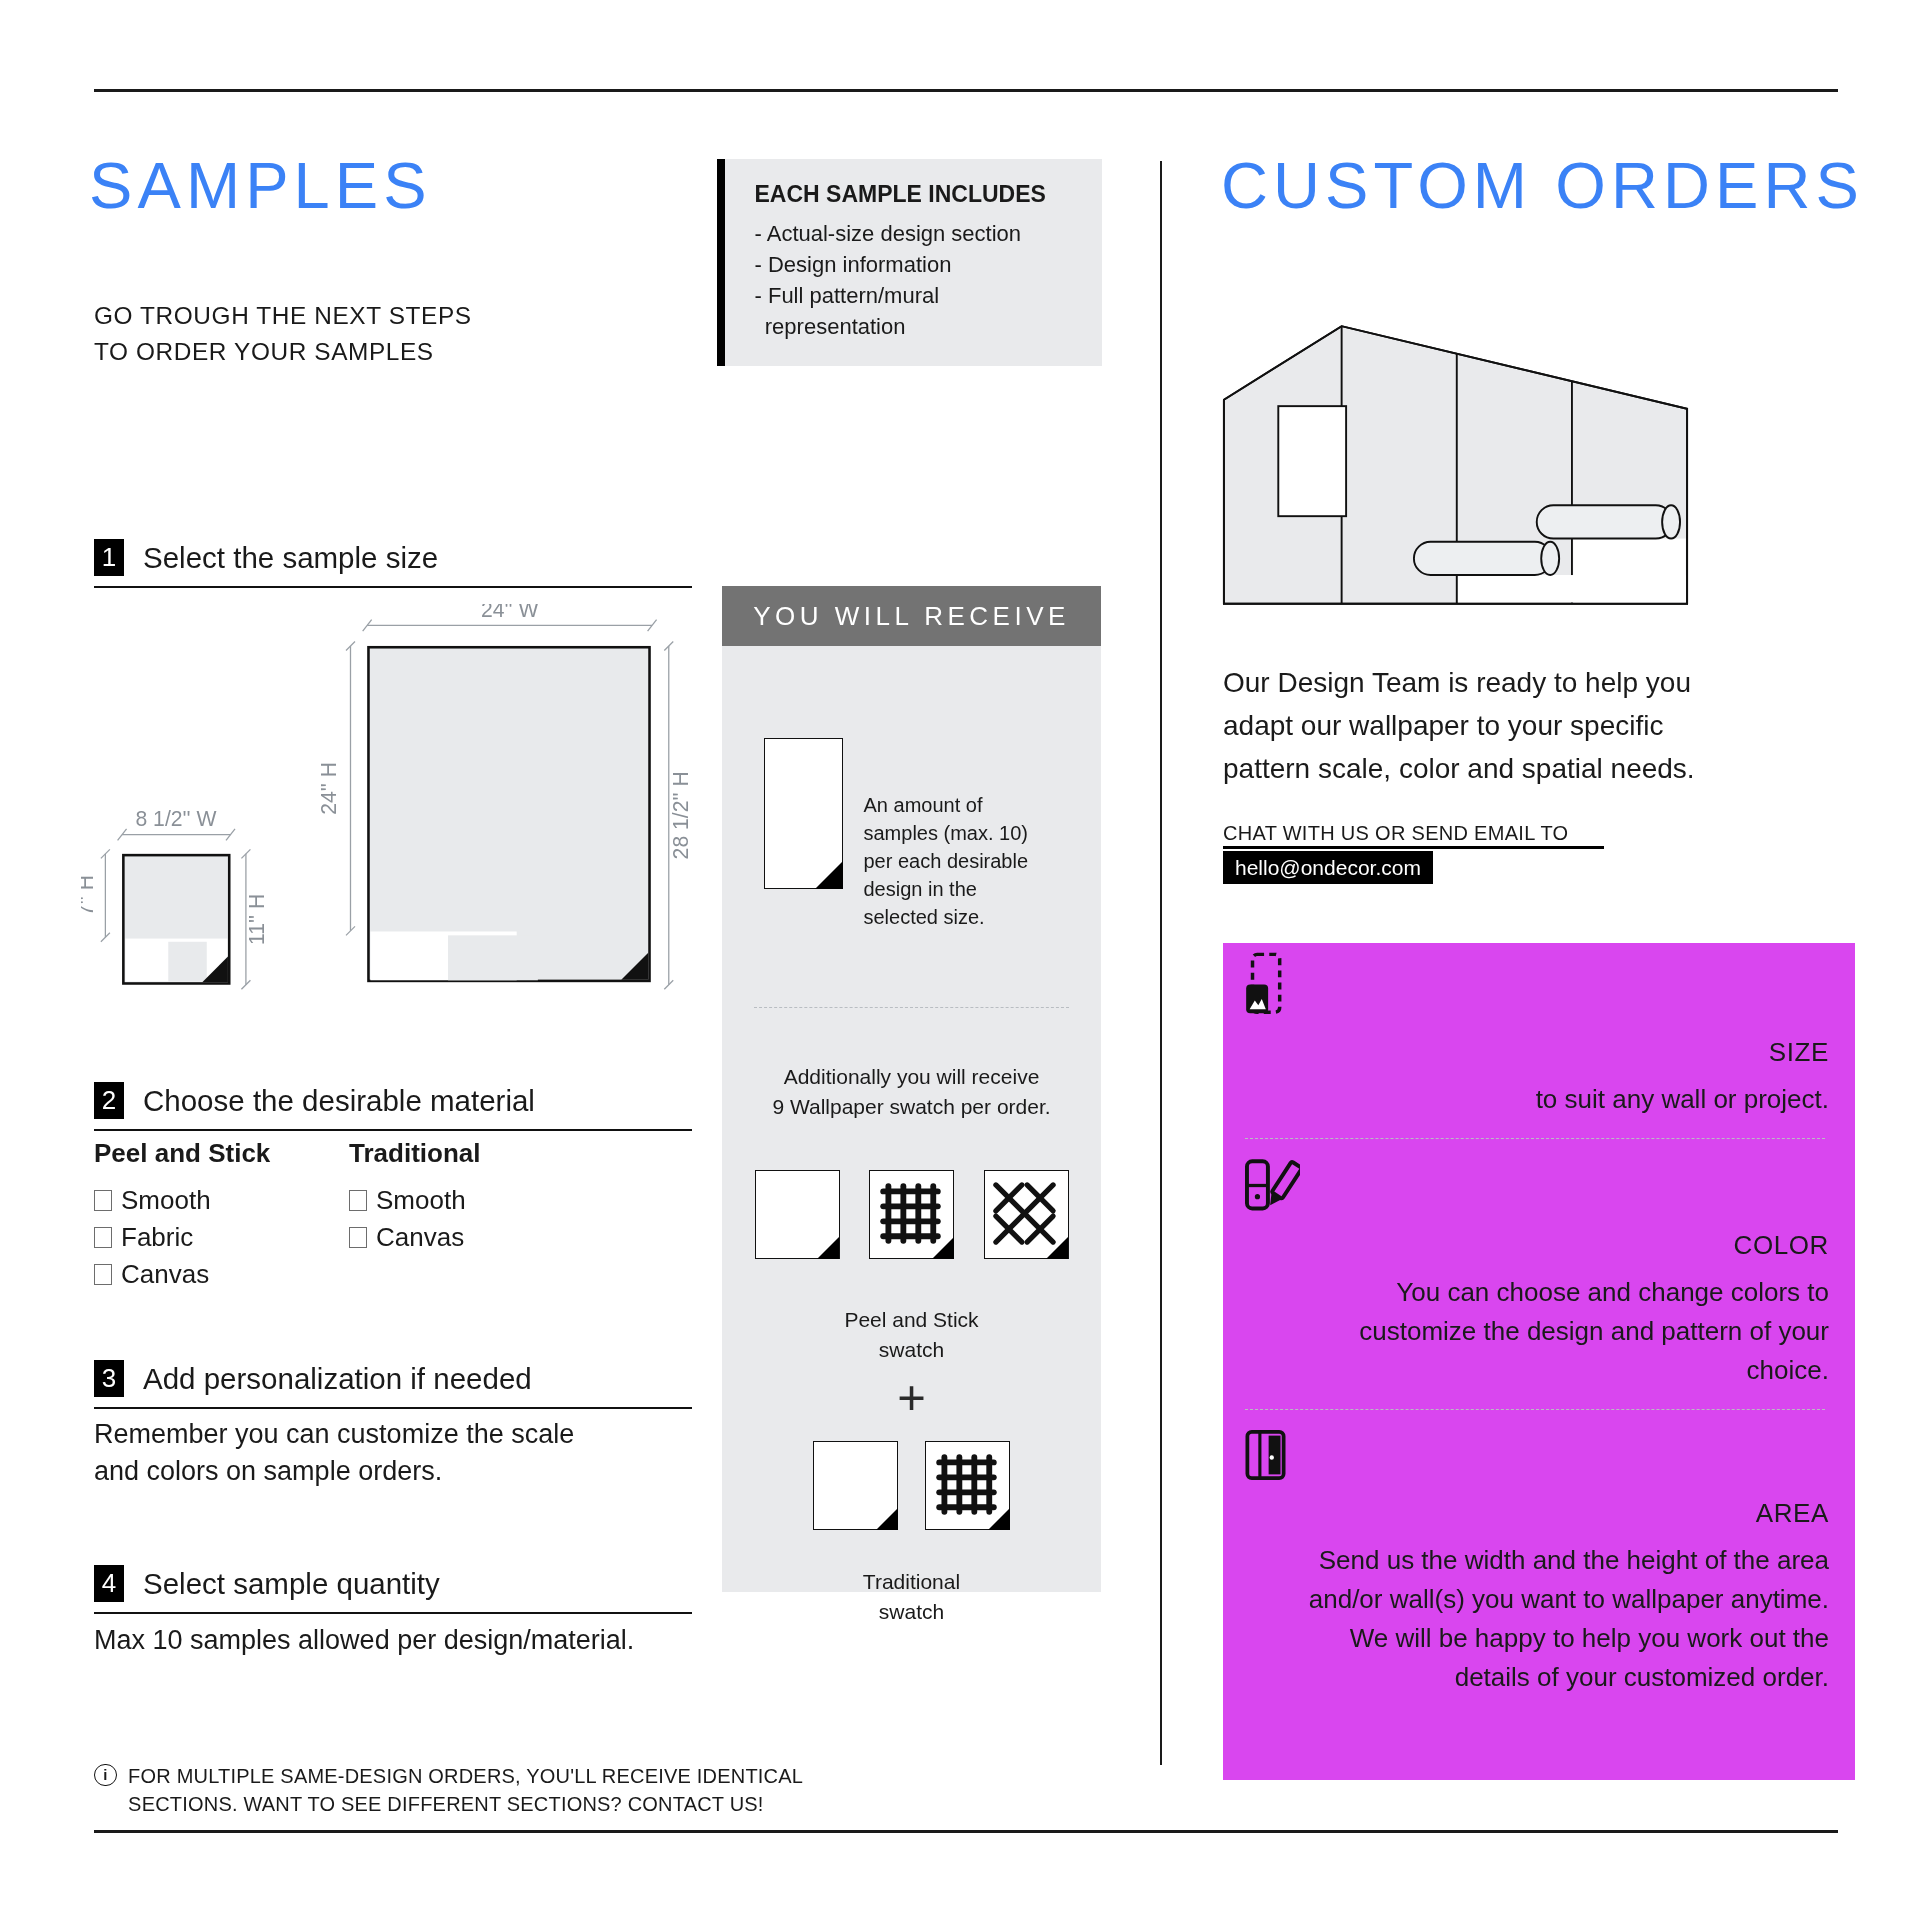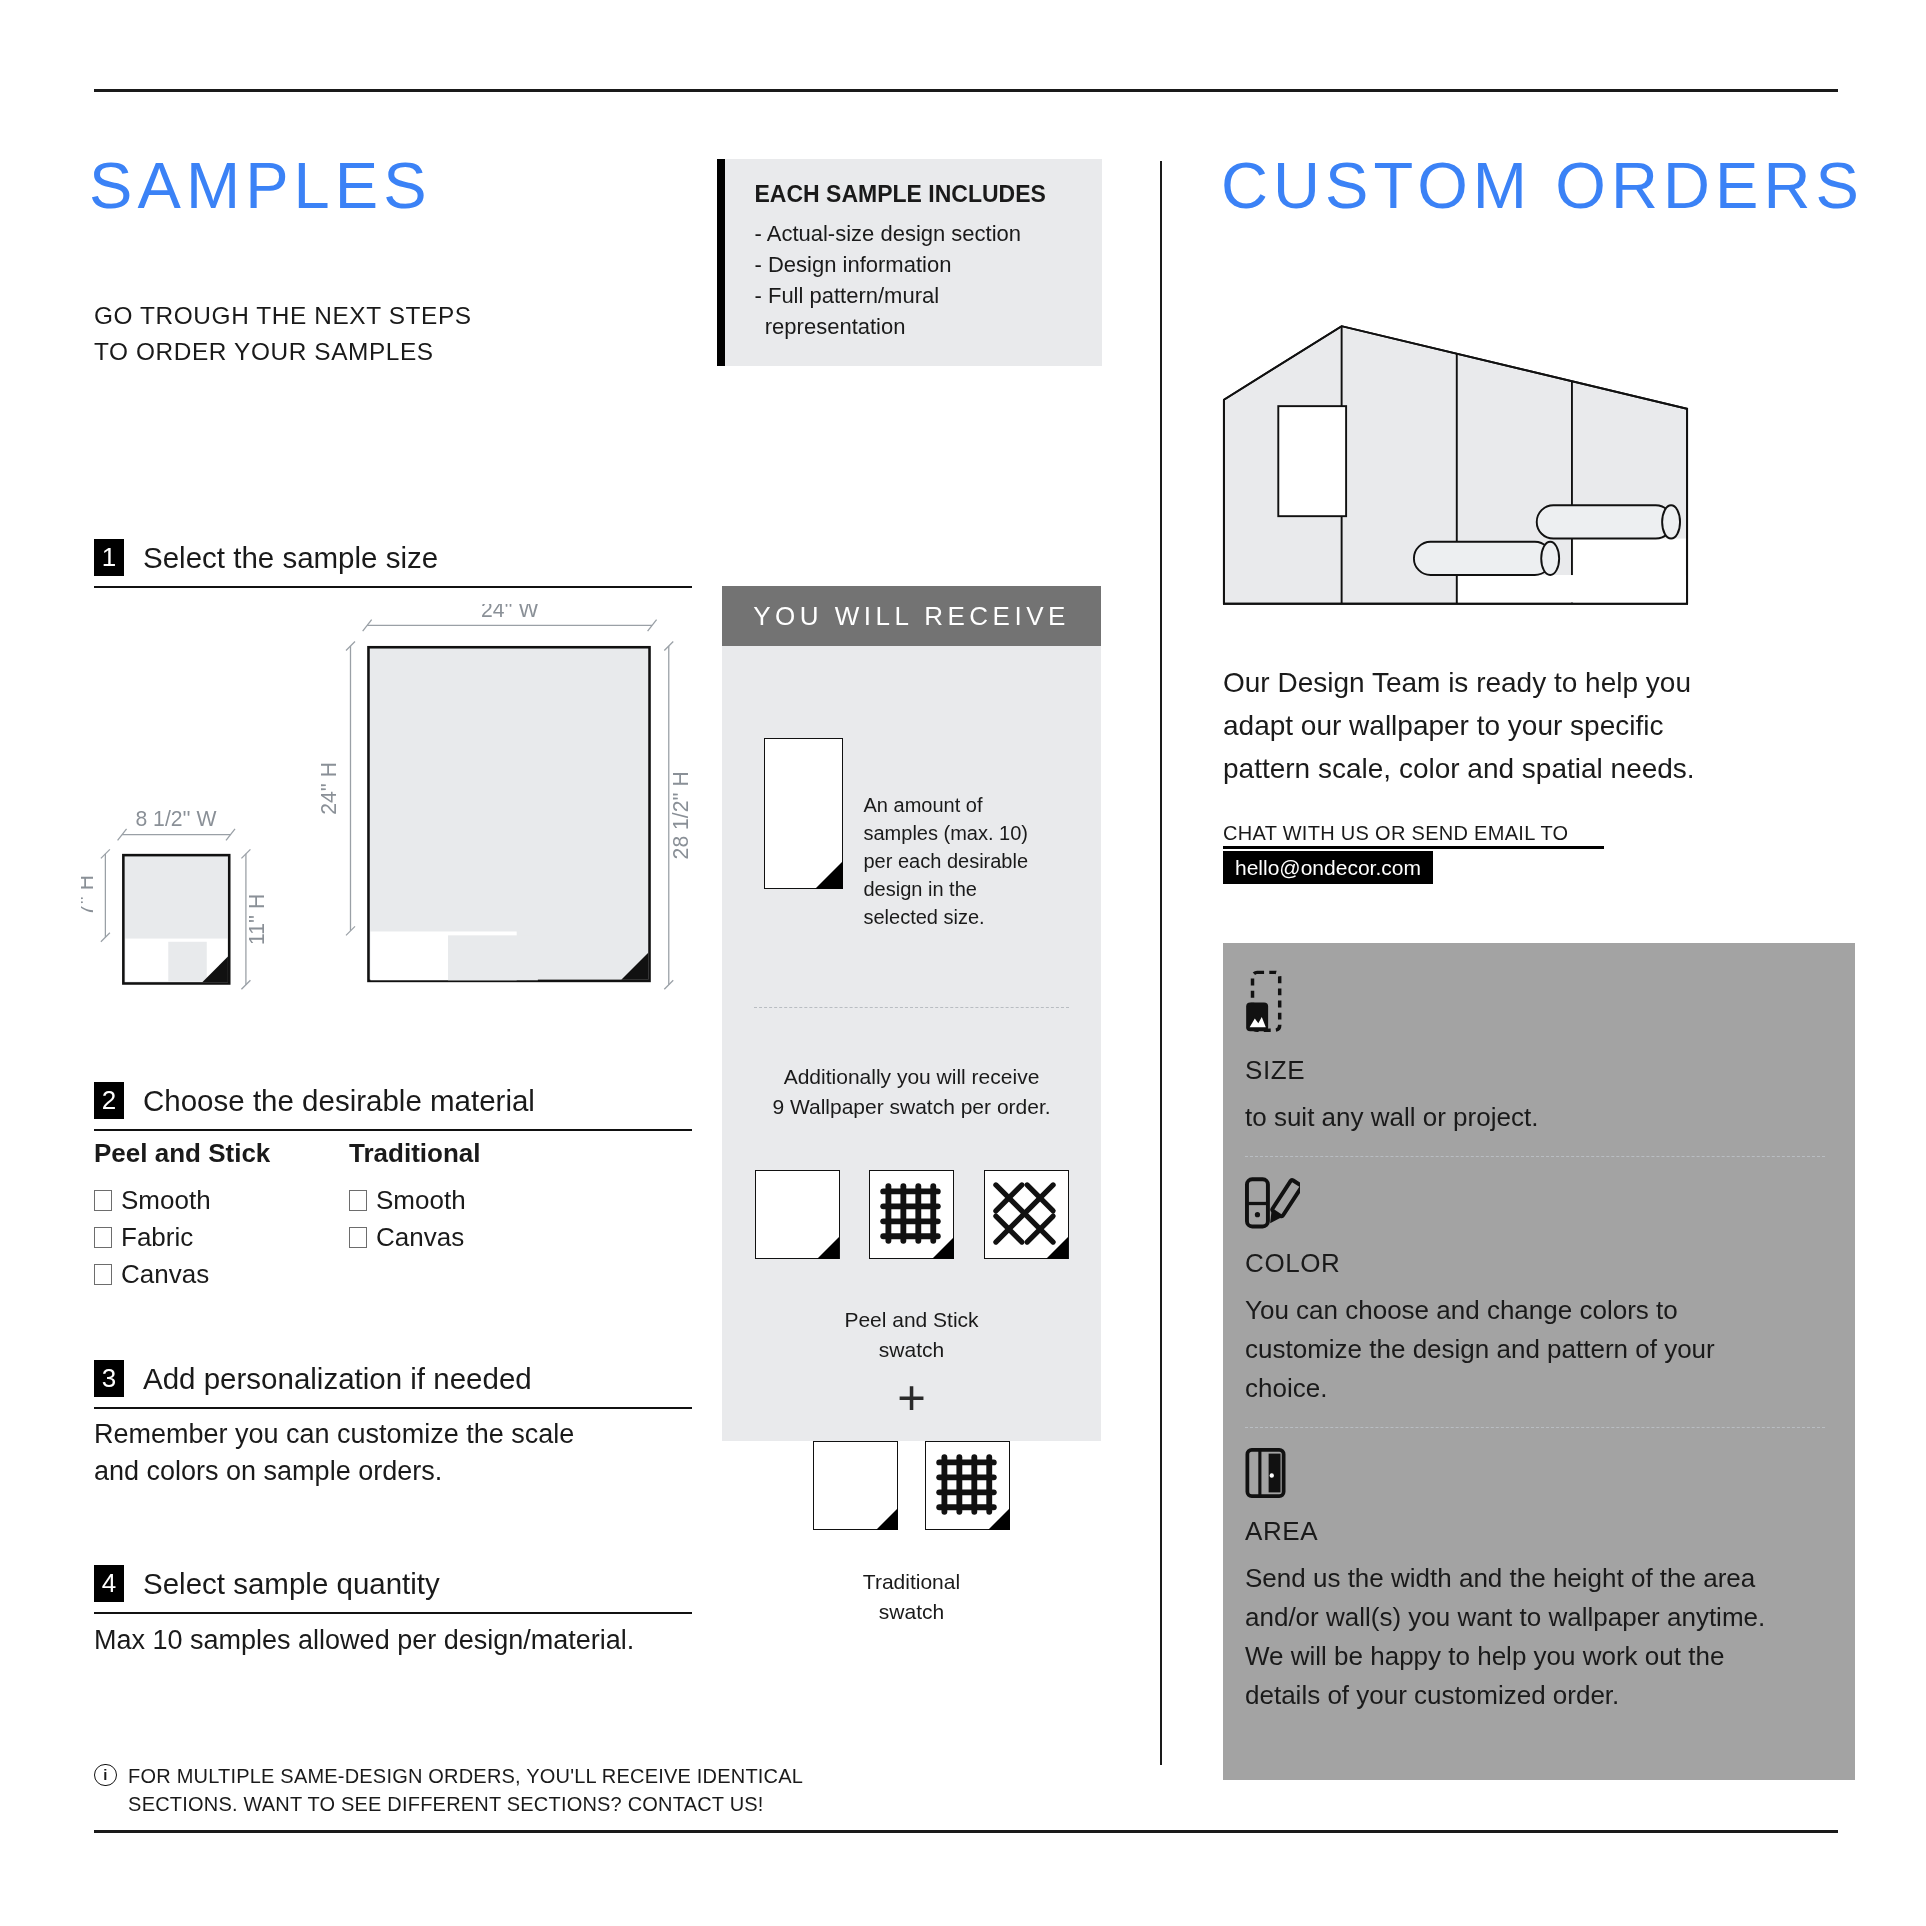--- a/index.html
+++ b/index.html
@@ -41,21 +41,21 @@
 
   .step-body{position:absolute;left:94px;font-size:27px;line-height:37px;font-weight:300;}
 
   .note{position:absolute;left:94px;top:1762px;display:flex;gap:11.6px;align-items:flex-start;}
   .info-icon{flex:0 0 auto;width:20.5px;height:20.5px;margin-top:1.9px;border:1.9px solid #111;border-radius:50%;
              display:flex;align-items:center;justify-content:center;font-size:14.8px;font-weight:600;}
   .note-text{font-size:20px;line-height:28px;letter-spacing:0.2px;font-weight:400;}
 
   .receive-bar{position:absolute;left:722px;top:586px;width:379px;height:60px;background:#737373;color:#fff;
                display:flex;align-items:center;justify-content:center;font-size:26px;font-weight:300;letter-spacing:4.5px;}
-  .receive-panel{position:absolute;left:722px;top:646px;width:379px;height:795px;background:#e9eaec;
+  .receive-panel{position:absolute;left:722px;top:646px;width:379px;height:946px;background:#e9eaec;
                  box-sizing:border-box;padding-top:92px;}
   .rp-row{display:flex;padding:0 19px 0 42px;gap:20.5px;}
   .paper{position:relative;background:#fff;border:1.9px solid #111;}
   .paper::after{content:"";position:absolute;right:-0.6px;bottom:-0.6px;width:0;height:0;border-style:solid;
                 border-color:transparent transparent #000 transparent;}
   .paper-icon{flex:0 0 auto;width:77px;height:149px;}
   .paper-icon::after{border-width:0 0 28px 28px;}
   .rp-text{font-size:20px;line-height:28px;font-weight:400;margin-top:53px;}
   hr.dashed{border:none;border-top:1.3px dashed #b9bdc2;}
   .receive-panel hr.dashed{margin:76px 32px 0 32px;}
@@ -69,22 +69,22 @@
   .swatch-label.two{margin-top:37px;}
   .plus{margin-top:9px;text-align:center;font-size:49px;font-weight:300;line-height:49px;color:#2a2a2a;}
 
   .house{position:absolute;left:1222px;top:324px;}
   .intro{position:absolute;left:1223px;top:661px;font-size:28px;line-height:43px;font-weight:300;}
   .chat-label{position:absolute;left:1223px;top:822px;font-size:20px;letter-spacing:0.3px;font-weight:400;}
   .chat-underline{position:absolute;left:1223px;top:846px;width:381px;height:2.6px;background:#000;}
   .email-box{position:absolute;left:1223px;top:851px;height:33px;background:#000;color:#fff;
              display:inline-flex;align-items:center;padding:0 12px;font-size:21px;width:max-content;}
 
-  .custom-panel{position:absolute;left:1223px;top:943px;width:632px;height:837px;background:#a3a3a3;
-                box-sizing:border-box;padding:26px 26px 0 22px;}
+  .custom-panel{position:absolute;left:1223px;top:943px;width:632px;height:837px;background:#d946ef;
+                box-sizing:border-box;padding:8px 26px 0 22px;text-align:right;}
   .f-icon{display:block;margin-bottom:18px;}
   .f-name{font-size:26px;letter-spacing:0.6px;font-weight:400;line-height:31px;margin-bottom:11.6px;}
   .f-body{font-size:26px;line-height:39px;font-weight:300;}
   .custom-panel hr.dashed{margin:19px 3.9px 20.5px 0;}
 </style>
 </head>
 <body>
 
 <div id="canvas">
 

